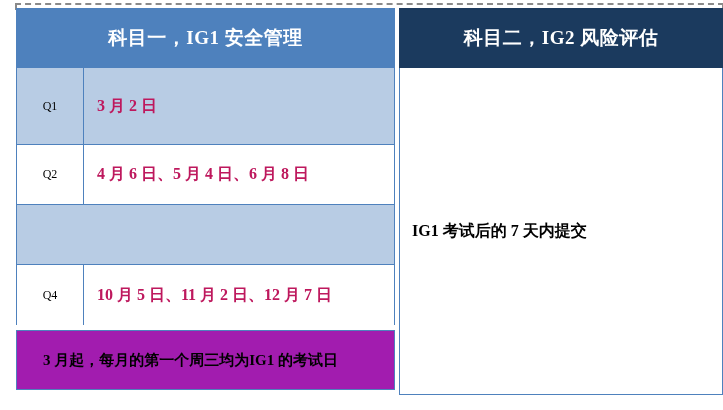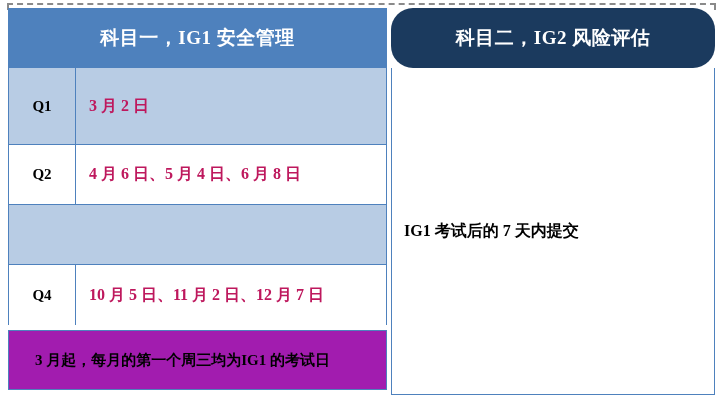--- a/index.html
+++ b/index.html
@@ -3,21 +3,21 @@
 <meta charset="utf-8">
 <style>
   html,body{margin:0;padding:0;}
   body{
     width:723px;height:410px;
     background:#ffffff;
     font-family:"Liberation Serif","DejaVu Serif",serif;
     overflow:hidden;
     position:relative;
   }
-  #root{position:absolute;left:0;top:0;width:615px;height:410px;}
+  #root{position:absolute;left:8px;top:0;width:615px;height:410px;}
 
   
   .marquee{
     position:absolute;left:7px;top:3px;width:709px;height:7px;
     border-top:2px dashed #8a8a8a;
     border-left:2px dashed #8a8a8a;
     border-right:2px dashed #8a8a8a;
     box-sizing:border-box;
     pointer-events:none;
   }
@@ -52,21 +52,21 @@
     border-bottom:1px solid #4E81BD;
   }
   .q-row.first{height:77px;}
   .q-row.last{border-bottom:none;justify-content:center;}
   .q-row.shade{background:#B8CCE4;}
   .q-row.plain{background:#ffffff;}
   .q-label{
     width:67px;
     flex:0 0 67px;
     display:flex;align-items:center;justify-content:center;
-    font-weight:bold;font-size:15px;color:#000000;
+    font-weight:normal;font-size:12px;color:#000000;
     border-right:1px solid #4E81BD;
     box-sizing:border-box;
   }
   .q-value{
     flex:1 1 auto;
     display:flex;align-items:center;
     padding-left:13px;
     font-weight:bold;font-size:16px;color:#be185d;
     box-sizing:border-box;
     white-space:nowrap;
@@ -88,21 +88,20 @@
     box-sizing:border-box;
   }
   .rt-header{
     position:absolute;left:0;top:0;width:324px;height:60px;
     background:#1B3A5E;
     color:#ffffff;
     font-weight:bold;font-size:19px;
     display:flex;align-items:center;justify-content:center;
     letter-spacing:0.5px;
     box-sizing:border-box;
-    border-radius:22px;
   }
   .rt-body{
     position:absolute;left:0;top:60px;width:324px;height:327px;
     background:#ffffff;
     border-left:1px solid #4E81BD;
     border-right:1px solid #4E81BD;
     border-bottom:1px solid #4E81BD;
     box-sizing:border-box;
     display:flex;align-items:center;
     padding-left:12px;

